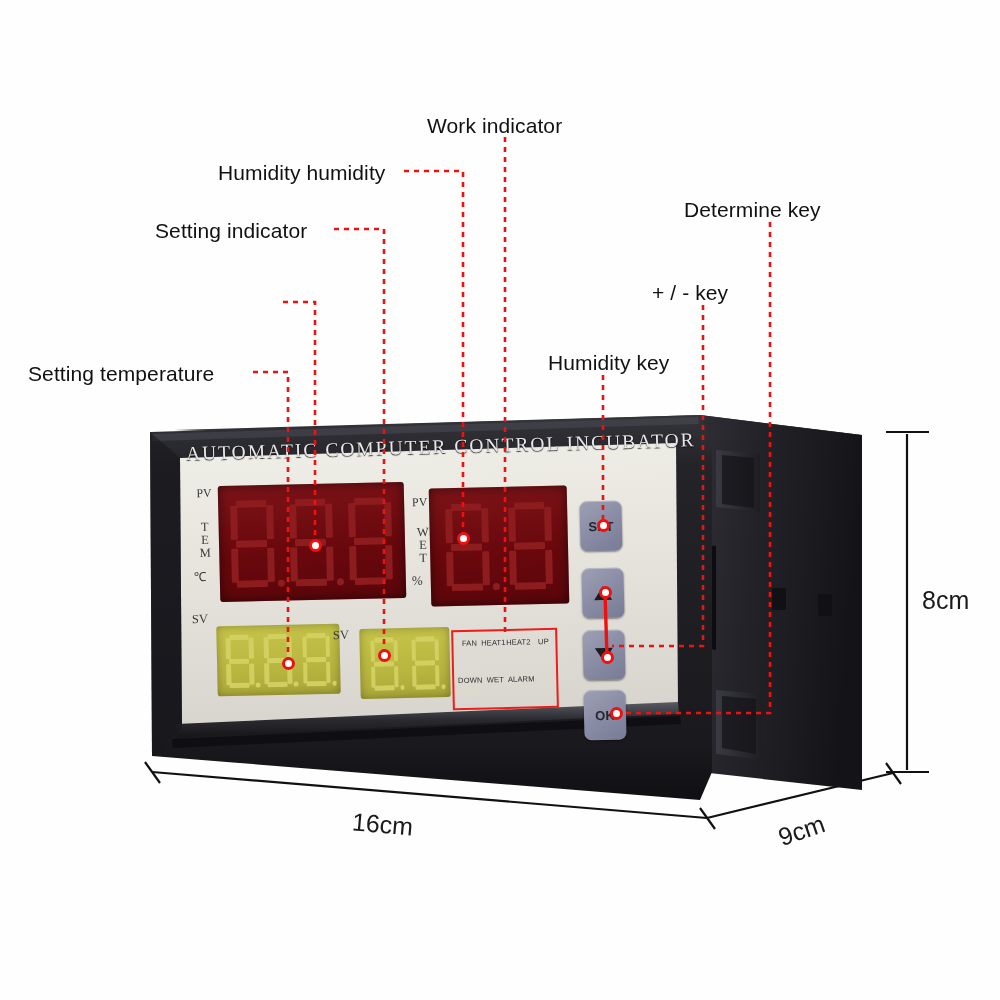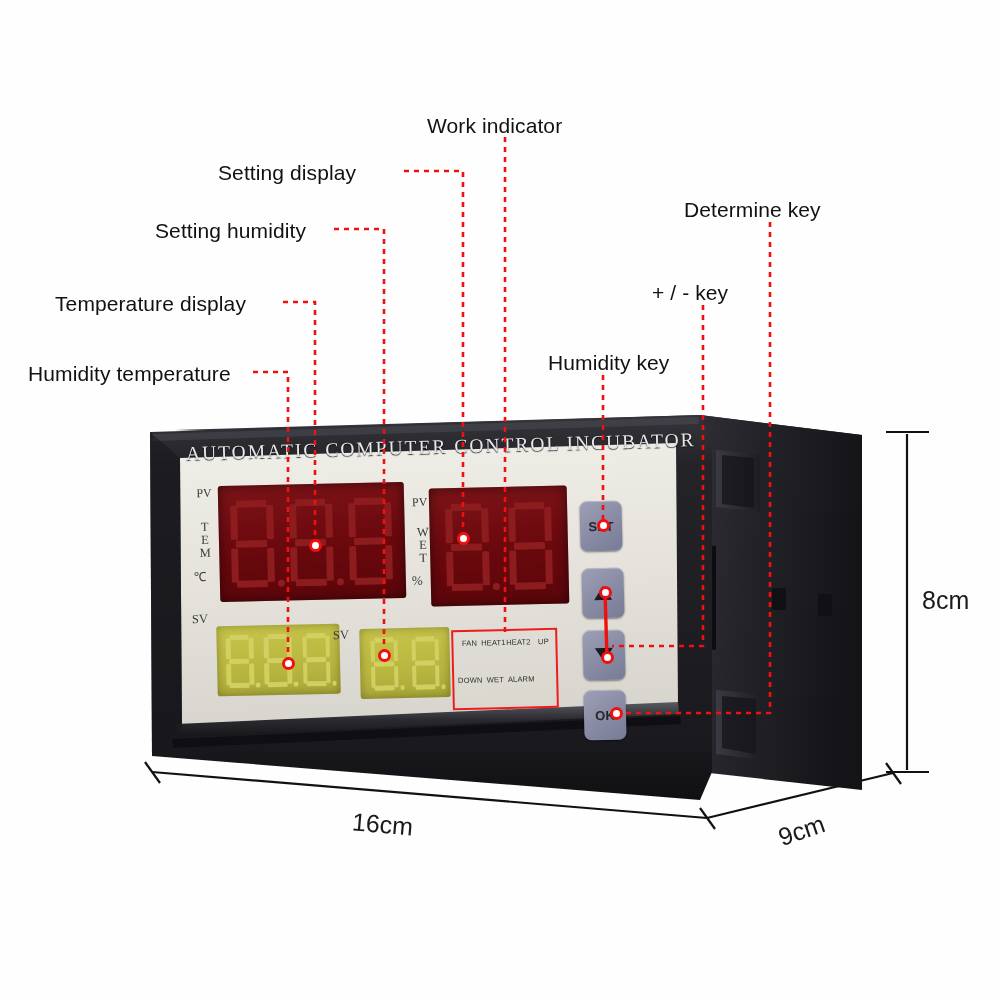--- a/index.html
+++ b/index.html
@@ -444,24 +444,23 @@
   </div>
 
   <div class="btn" style="left:583px; top:630px; width:42px; height:50px; transform:rotate(-1.3deg);">
     <span class="tri down"></span>
   </div>
 
   <div class="btn" style="left:584px; top:690px; width:42px; height:50px; font-size:13px; transform:rotate(-1.3deg);">
     <span>OK</span>
   </div>
 
-  <div class="callout" style="left:28px; top:363px;">Humidity temperature</div>
-  <div class="callout" style="left:55px; top:293px;">Temperature display</div>
-  <div class="callout" style="left:155px; top:220px;">Setting humidity</div>
-  <div class="callout" style="left:218px; top:162px;">Setting display</div>
+  <div class="callout" style="left:28px; top:363px;">Setting temperature</div>
+  <div class="callout" style="left:155px; top:220px;">Setting indicator</div>
+  <div class="callout" style="left:218px; top:162px;">Humidity humidity</div>
   <div class="callout" style="left:427px; top:115px;">Work indicator</div>
   <div class="callout" style="left:548px; top:352px;">Humidity key</div>
   <div class="callout" style="left:652px; top:282px;">+ / - key</div>
   <div class="callout" style="left:684px; top:199px;">Determine key</div>
 
   <div class="dimlabel" style="left:352px; top:812px; transform:rotate(5deg);">16cm</div>
   <div class="dimlabel" style="left:778px; top:818px; transform:rotate(-19deg);">9cm</div>
   <div class="dimlabel" style="left:922px; top:588px;">8cm</div>
 
   <svg class="overlay dims" viewBox="0 0 1000 1000" xmlns="http://www.w3.org/2000/svg">

